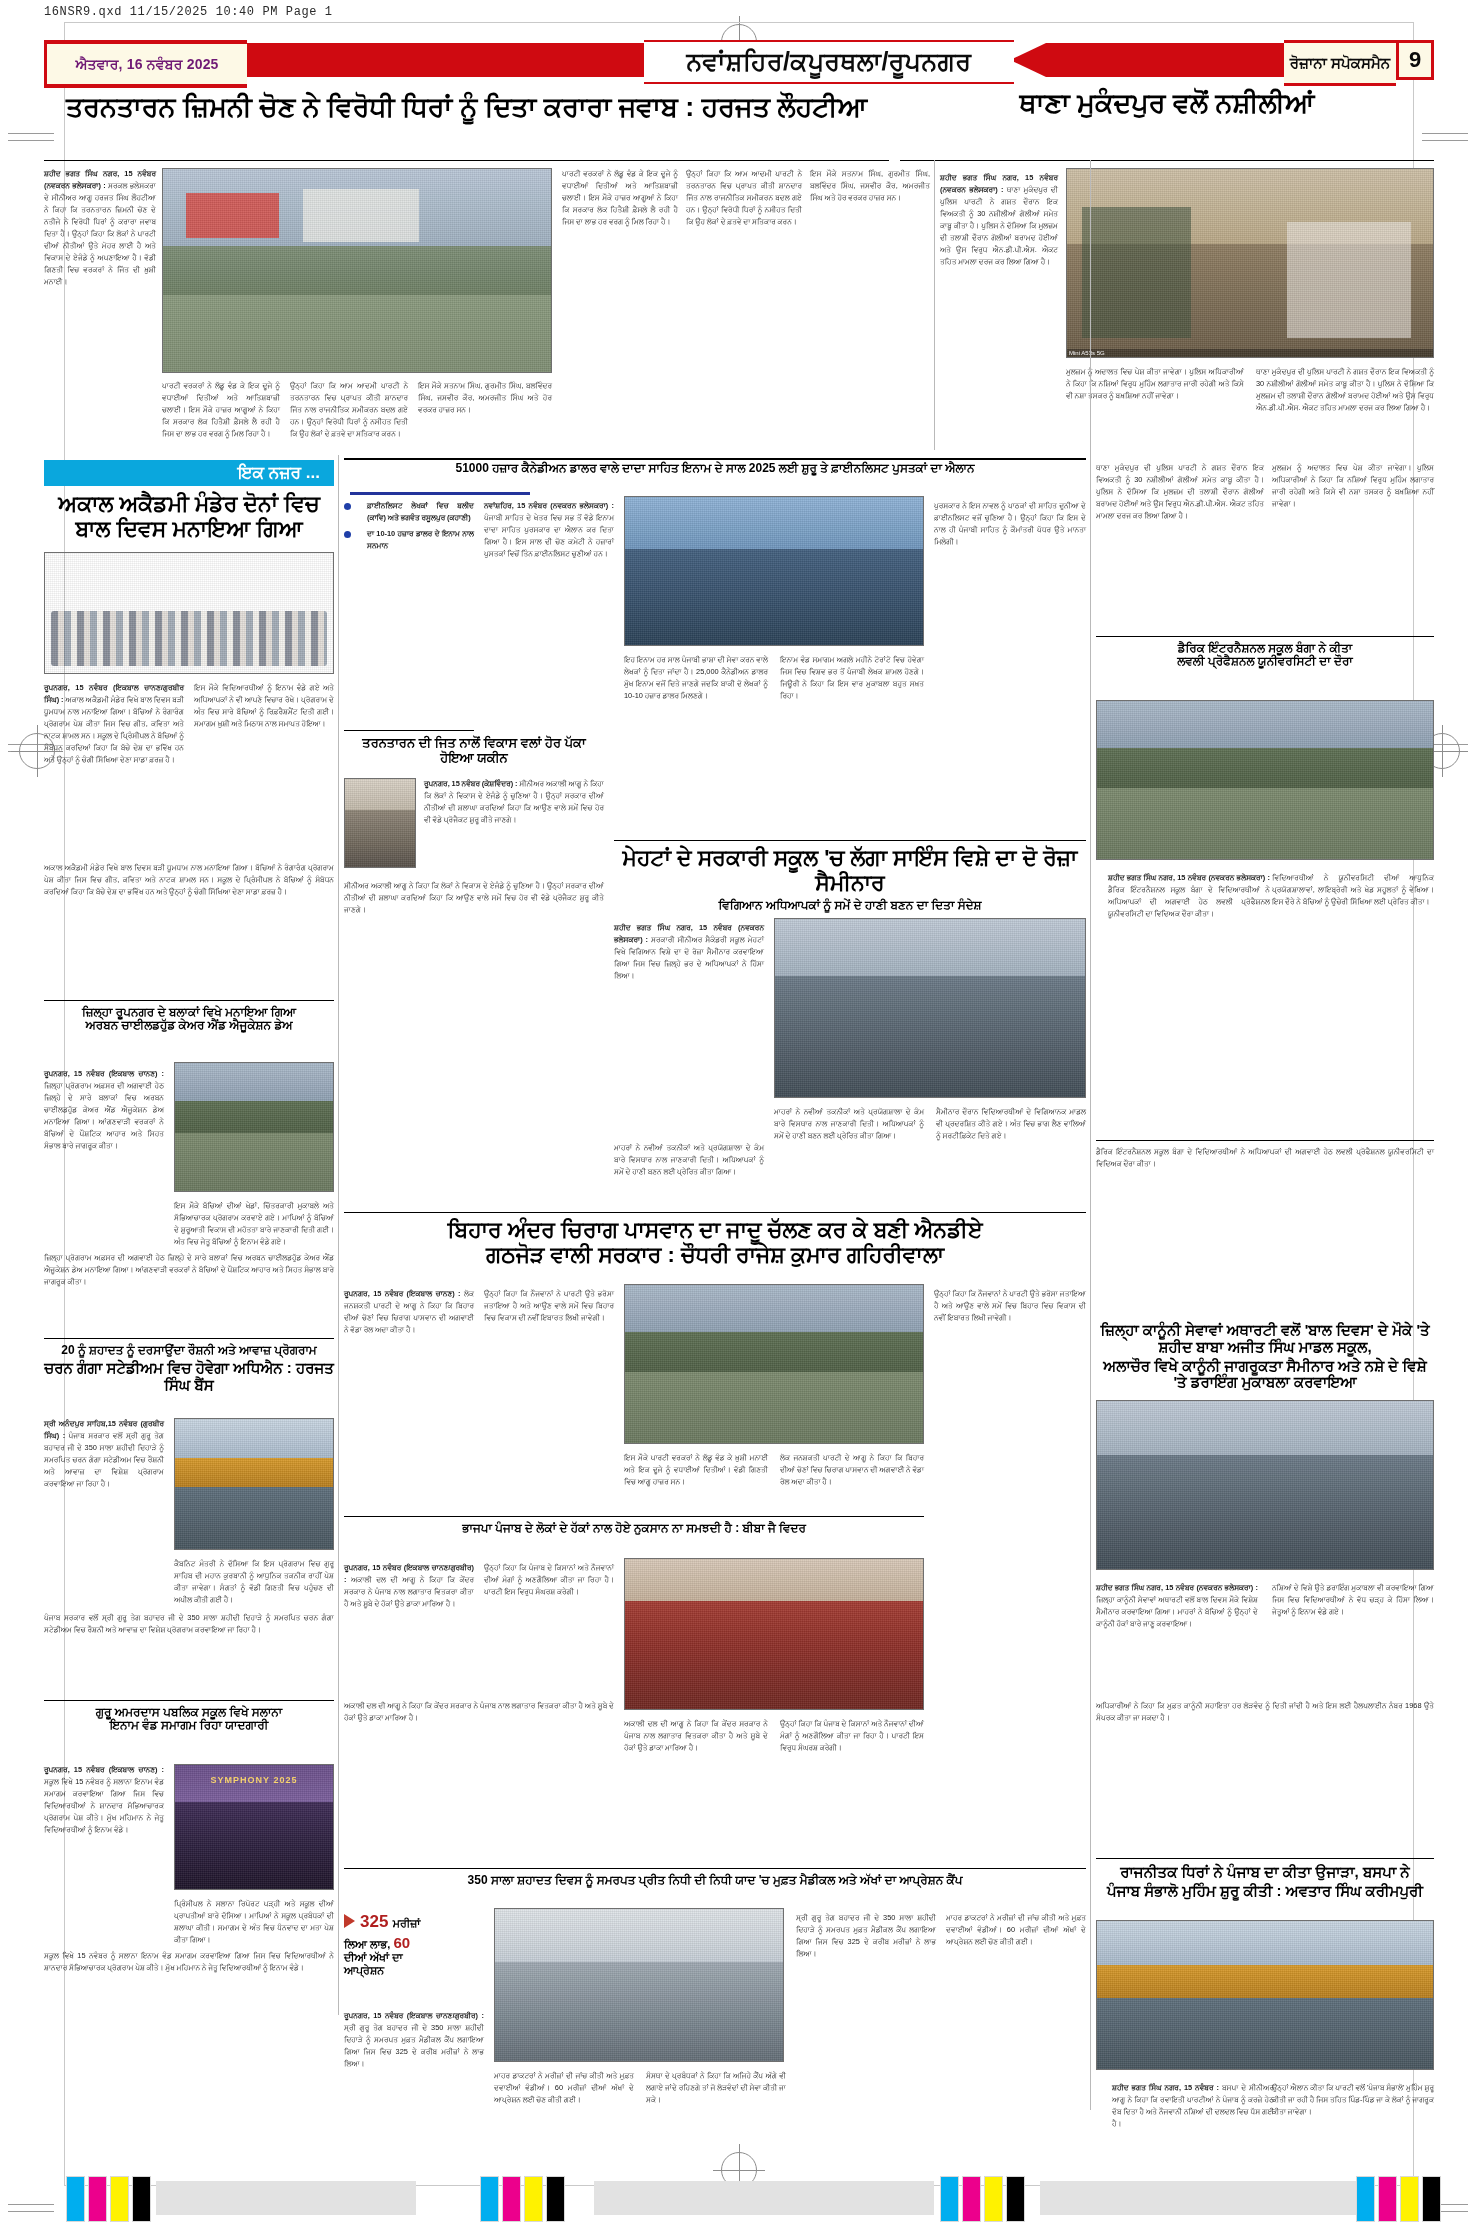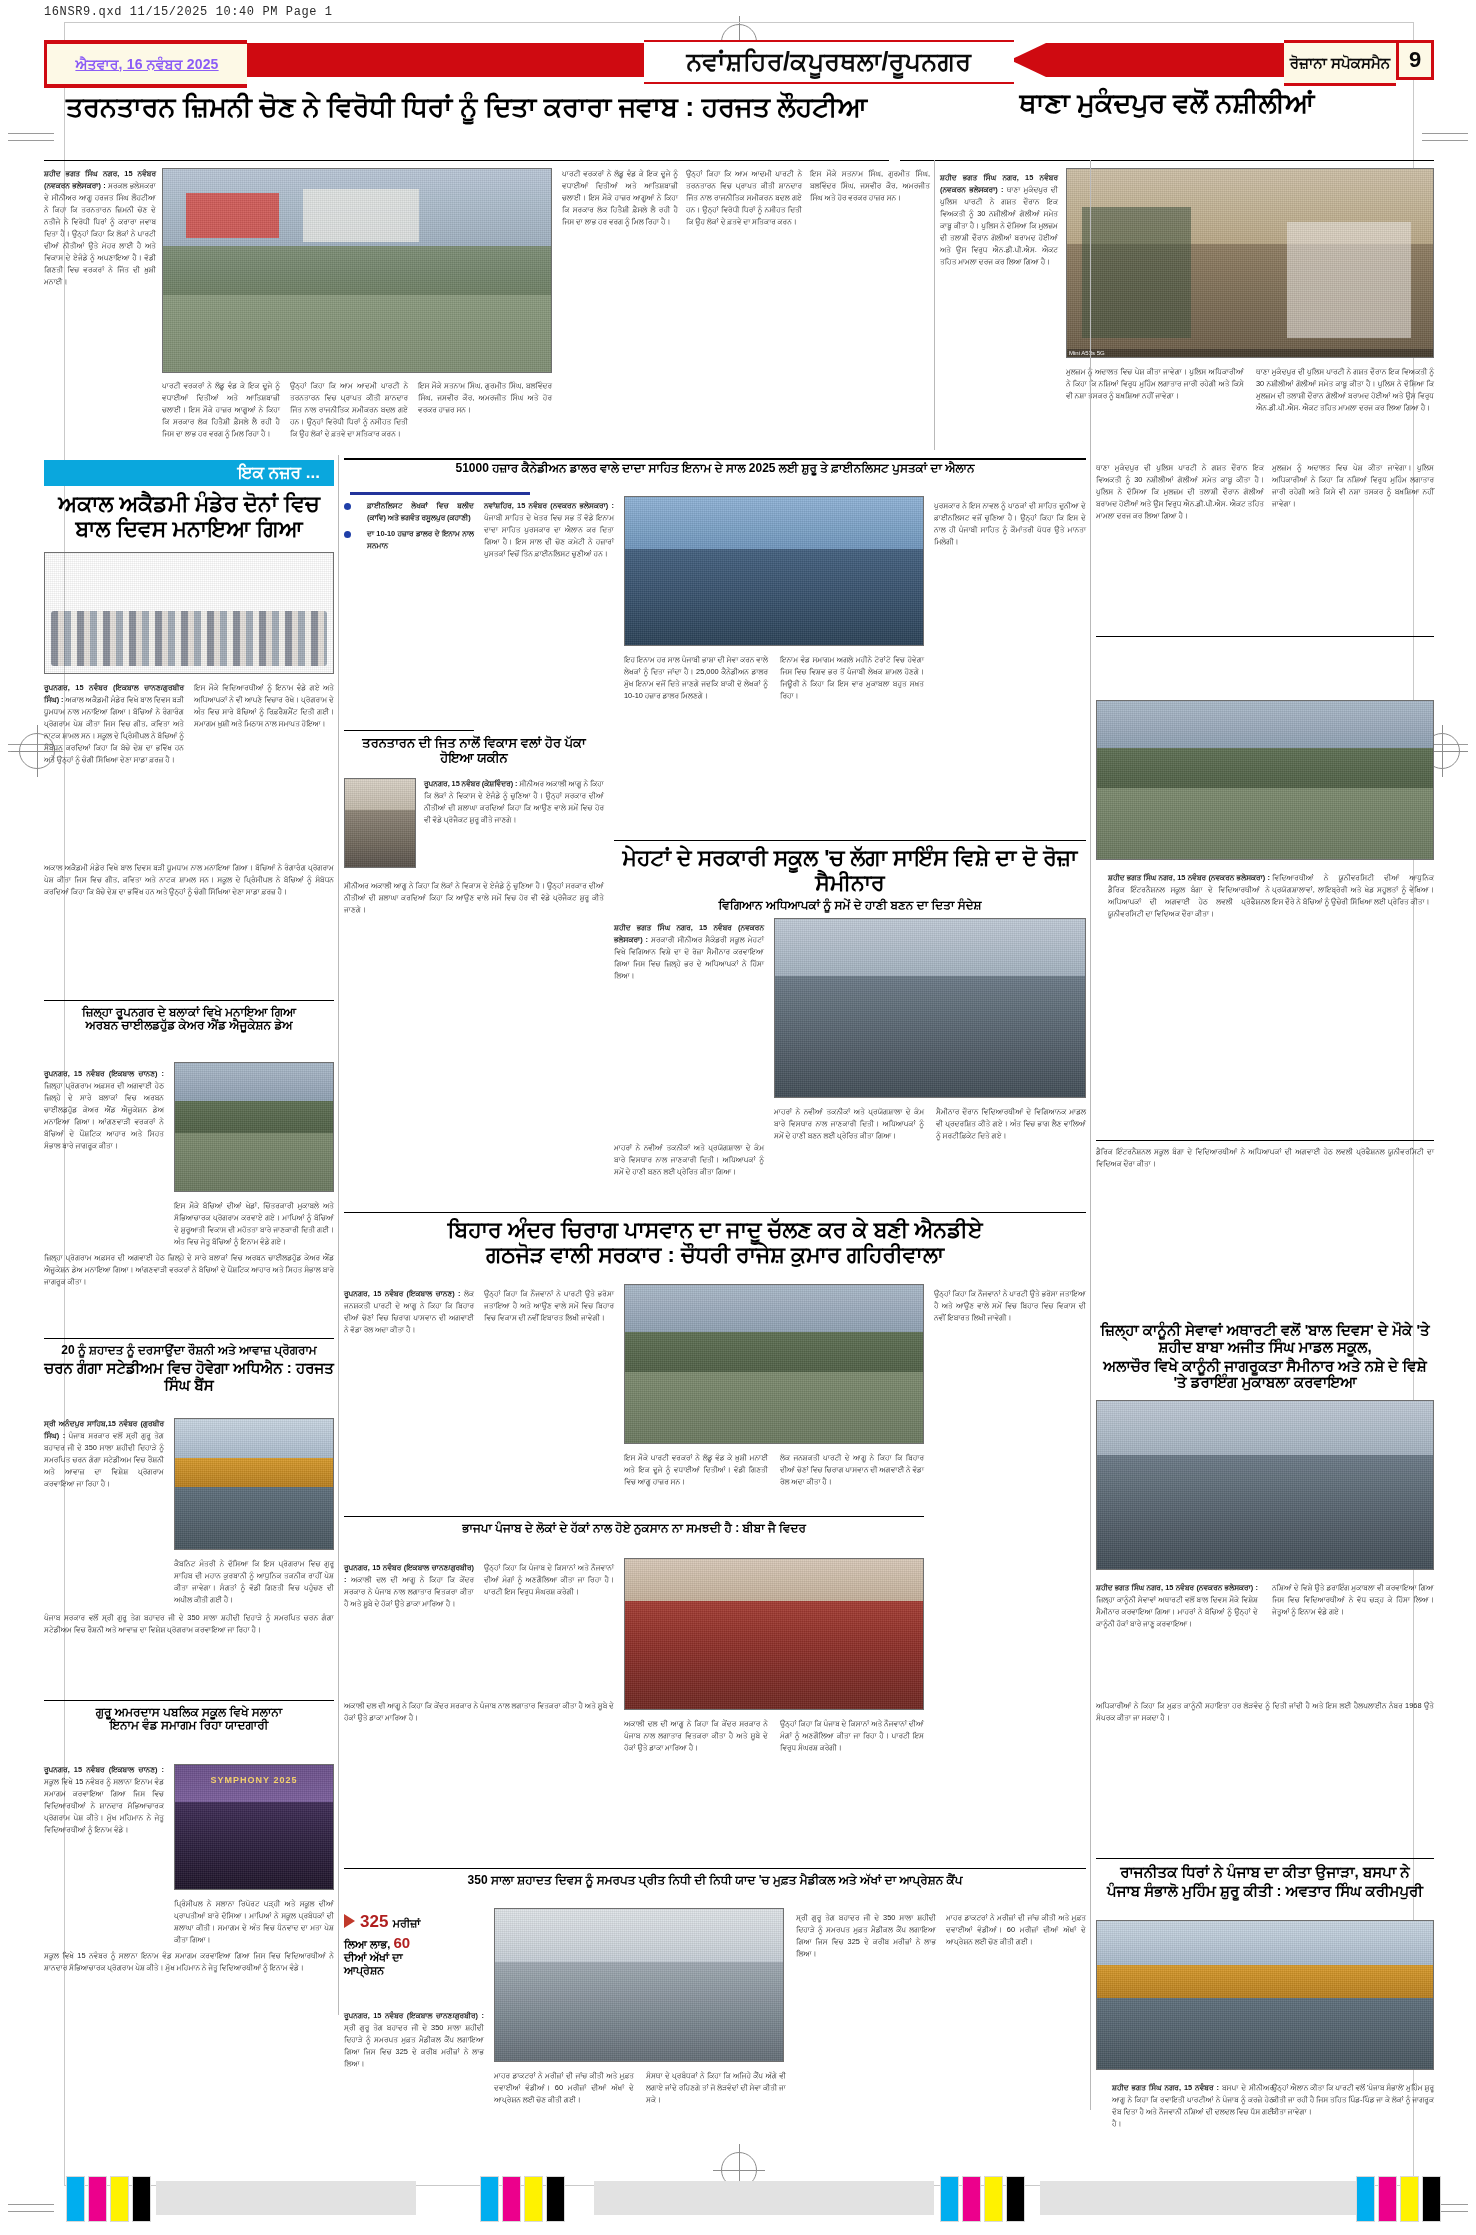--- a/index.html
+++ b/index.html
@@ -29,21 +29,21 @@
   .mh-red{position:absolute;top:3px;height:34px;background:#cf0a11;}
   .mh-red.left{left:170px;width:460px;}
   .mh-red.right{left:1002px;width:300px;}
   .mh-arrow-l{position:absolute;left:596px;top:3px;width:0;height:0;
     border-top:17px solid transparent;border-bottom:17px solid transparent;border-left:36px solid #cf0a11;}
   .mh-arrow-r{position:absolute;left:966px;top:3px;width:0;height:0;
     border-top:17px solid transparent;border-bottom:17px solid transparent;border-right:36px solid #cf0a11;}
   .mh-date{position:absolute;left:0;top:0;width:200px;height:40px;background:#fdf9e6;
     border-top:4px solid #cf0a11;border-bottom:4px solid #cf0a11;border-left:3px solid #cf0a11;
     display:flex;align-items:center;justify-content:center;}
-  .mh-date span{font-size:14px;font-weight:bold;color:#8b5cf6;letter-spacing:.2px;text-decoration:underline;}
+  .mh-date span{font-size:14px;font-weight:bold;color:#701a75;letter-spacing:.2px;}
   .mh-center{position:absolute;left:600px;top:0;width:370px;height:40px;background:#ffffff;
     border-top:2px solid #cf0a11;border-bottom:2px solid #cf0a11;display:flex;align-items:center;justify-content:center;}
   .mh-center span{font-size:25px;font-weight:bold;color:#0b0b0b;letter-spacing:.5px;}
   .mh-brand{position:absolute;left:1240px;top:0;width:112px;height:40px;background:#fdf9e6;
     border-top:3px solid #cf0a11;border-bottom:3px solid #cf0a11;display:flex;align-items:center;justify-content:center;}
   .mh-brand span{font-size:15px;font-weight:bold;color:#0b0b0b;white-space:nowrap;}
   .mh-page{position:absolute;left:1352px;top:0;width:38px;height:40px;background:#fdf9e6;
     border:3px solid #cf0a11;display:flex;align-items:center;justify-content:center;box-sizing:border-box;}
   .mh-page span{font-size:22px;font-weight:bold;color:#0b0b0b;}
 
@@ -452,20 +452,24 @@
   </div>
 
   <div class="colwrap" style="left:1096px;top:462px;width:168px;">
     <div class="body-txt">ਥਾਣਾ ਮੁਕੰਦਪੁਰ ਦੀ ਪੁਲਿਸ ਪਾਰਟੀ ਨੇ ਗਸ਼ਤ ਦੌਰਾਨ ਇਕ ਵਿਅਕਤੀ ਨੂੰ 30 ਨਸ਼ੀਲੀਆਂ ਗੋਲੀਆਂ ਸਮੇਤ ਕਾਬੂ ਕੀਤਾ ਹੈ। ਪੁਲਿਸ ਨੇ ਦੱਸਿਆ ਕਿ ਮੁਲਜ਼ਮ ਦੀ ਤਲਾਸ਼ੀ ਦੌਰਾਨ ਗੋਲੀਆਂ ਬਰਾਮਦ ਹੋਈਆਂ ਅਤੇ ਉਸ ਵਿਰੁਧ ਐਨ.ਡੀ.ਪੀ.ਐਸ. ਐਕਟ ਤਹਿਤ ਮਾਮਲਾ ਦਰਜ ਕਰ ਲਿਆ ਗਿਆ ਹੈ।</div>
   </div>
   <div class="colwrap" style="left:1272px;top:462px;width:162px;">
     <div class="body-txt">ਮੁਲਜ਼ਮ ਨੂੰ ਅਦਾਲਤ ਵਿਚ ਪੇਸ਼ ਕੀਤਾ ਜਾਵੇਗਾ। ਪੁਲਿਸ ਅਧਿਕਾਰੀਆਂ ਨੇ ਕਿਹਾ ਕਿ ਨਸ਼ਿਆਂ ਵਿਰੁਧ ਮੁਹਿੰਮ ਲਗਾਤਾਰ ਜਾਰੀ ਰਹੇਗੀ ਅਤੇ ਕਿਸੇ ਵੀ ਨਸ਼ਾ ਤਸਕਰ ਨੂੰ ਬਖ਼ਸ਼ਿਆ ਨਹੀਂ ਜਾਵੇਗਾ।</div>
   </div>
 
   <div style="position:absolute;left:1096px;top:636px;width:338px;height:1px;background:#000;"></div>
+  <div class="colwrap" style="left:1096px;top:642px;width:338px;">
+    <div class="hl hl-md">ਡੈਰਿਕ ਇੰਟਰਨੈਸ਼ਨਲ ਸਕੂਲ ਬੰਗਾ ਨੇ ਕੀਤਾ</div>
+    <div class="hl hl-md">ਲਵਲੀ ਪ੍ਰੋਫੈਸ਼ਨਲ ਯੂਨੀਵਰਸਿਟੀ ਦਾ ਦੌਰਾ</div>
+  </div>
   <div class="photo grain people-row" style="position:absolute;left:1096px;top:700px;width:338px;height:160px;">
     <div style="position:absolute;inset:0;" class="ph-group"></div>
   </div>
   <div class="colwrap" style="left:1096px;top:872px;width:162px;margin-left:12px;">
     <div class="body-txt"><span class="dateline">ਸ਼ਹੀਦ ਭਗਤ ਸਿੰਘ ਨਗਰ, 15 ਨਵੰਬਰ (ਨਵਕਰਨ ਭਲੇਸਕਰਾ) :</span>
       <span>ਡੈਰਿਕ ਇੰਟਰਨੈਸ਼ਨਲ ਸਕੂਲ ਬੰਗਾ ਦੇ ਵਿਦਿਆਰਥੀਆਂ ਨੇ ਅਧਿਆਪਕਾਂ ਦੀ ਅਗਵਾਈ ਹੇਠ ਲਵਲੀ ਪ੍ਰੋਫੈਸ਼ਨਲ ਯੂਨੀਵਰਸਿਟੀ ਦਾ ਵਿਦਿਅਕ ਦੌਰਾ ਕੀਤਾ।</span></div>
   </div>
   <div class="colwrap" style="left:1272px;top:872px;width:162px;">
     <div class="body-txt">ਵਿਦਿਆਰਥੀਆਂ ਨੇ ਯੂਨੀਵਰਸਿਟੀ ਦੀਆਂ ਆਧੁਨਿਕ ਪ੍ਰਯੋਗਸ਼ਾਲਾਵਾਂ, ਲਾਇਬ੍ਰੇਰੀ ਅਤੇ ਖੇਡ ਸਹੂਲਤਾਂ ਨੂੰ ਵੇਖਿਆ। ਇਸ ਦੌਰੇ ਨੇ ਬੱਚਿਆਂ ਨੂੰ ਉਚੇਰੀ ਸਿੱਖਿਆ ਲਈ ਪ੍ਰੇਰਿਤ ਕੀਤਾ।</div>
   </div>

